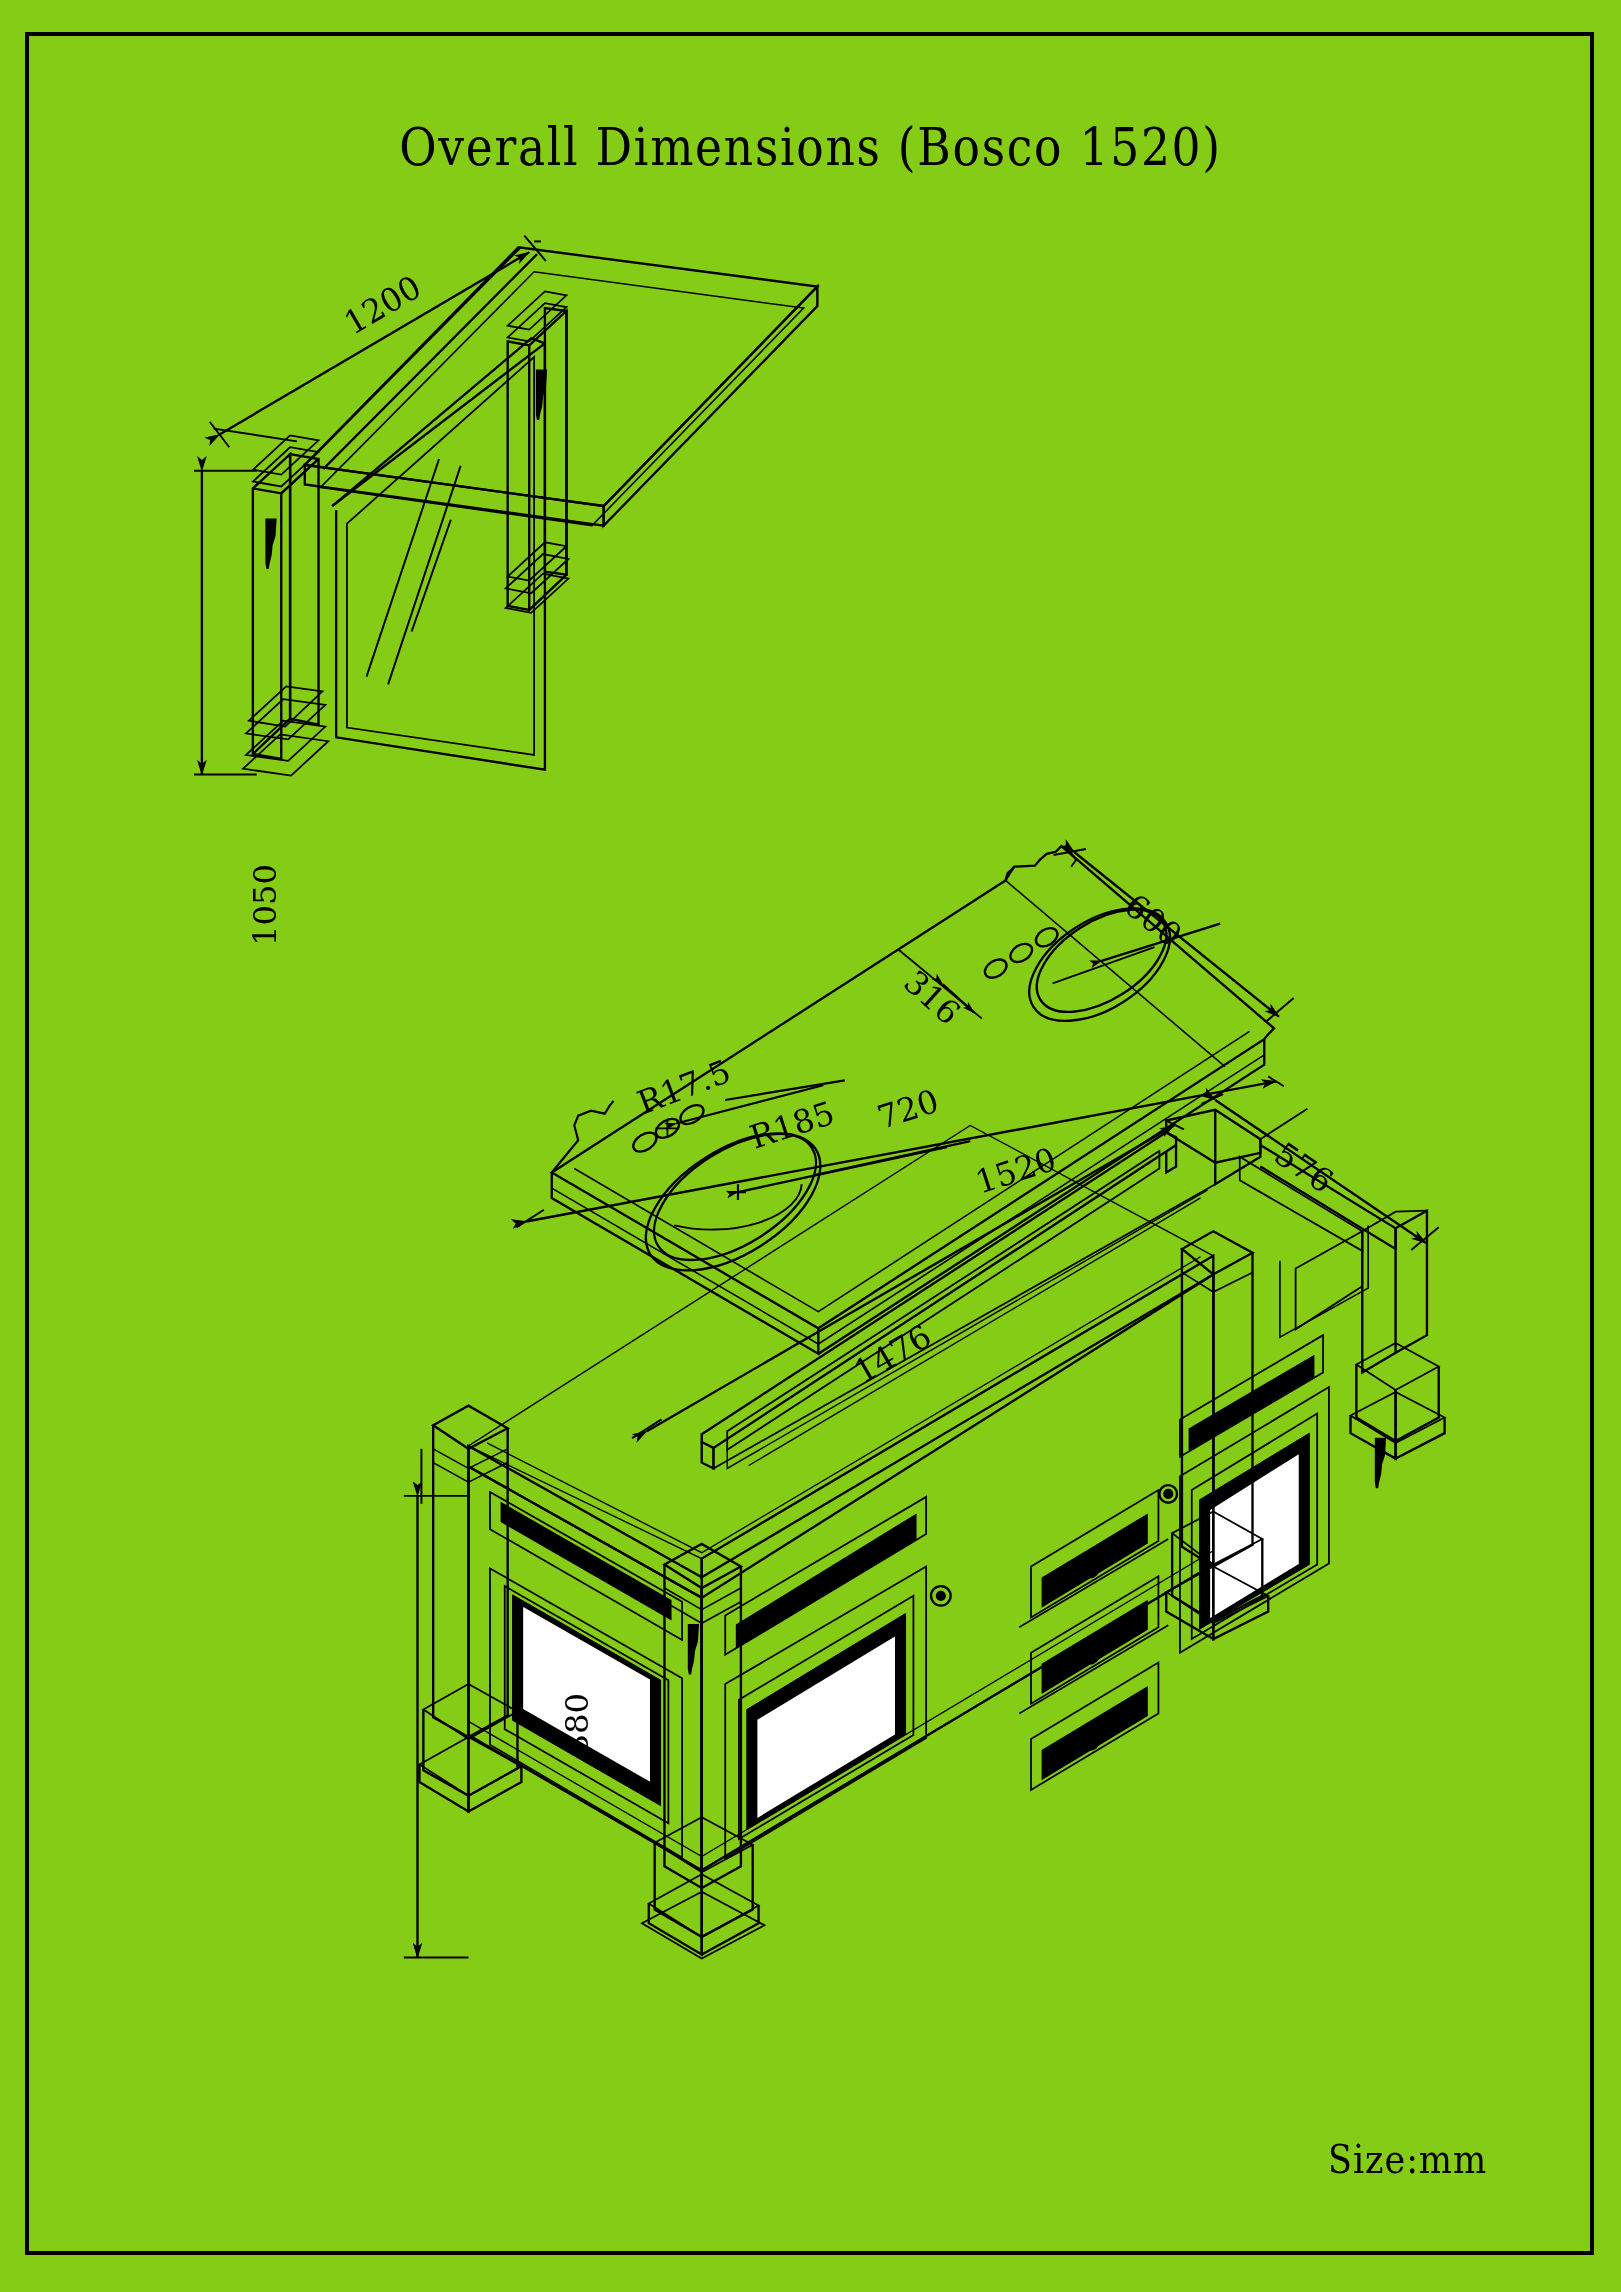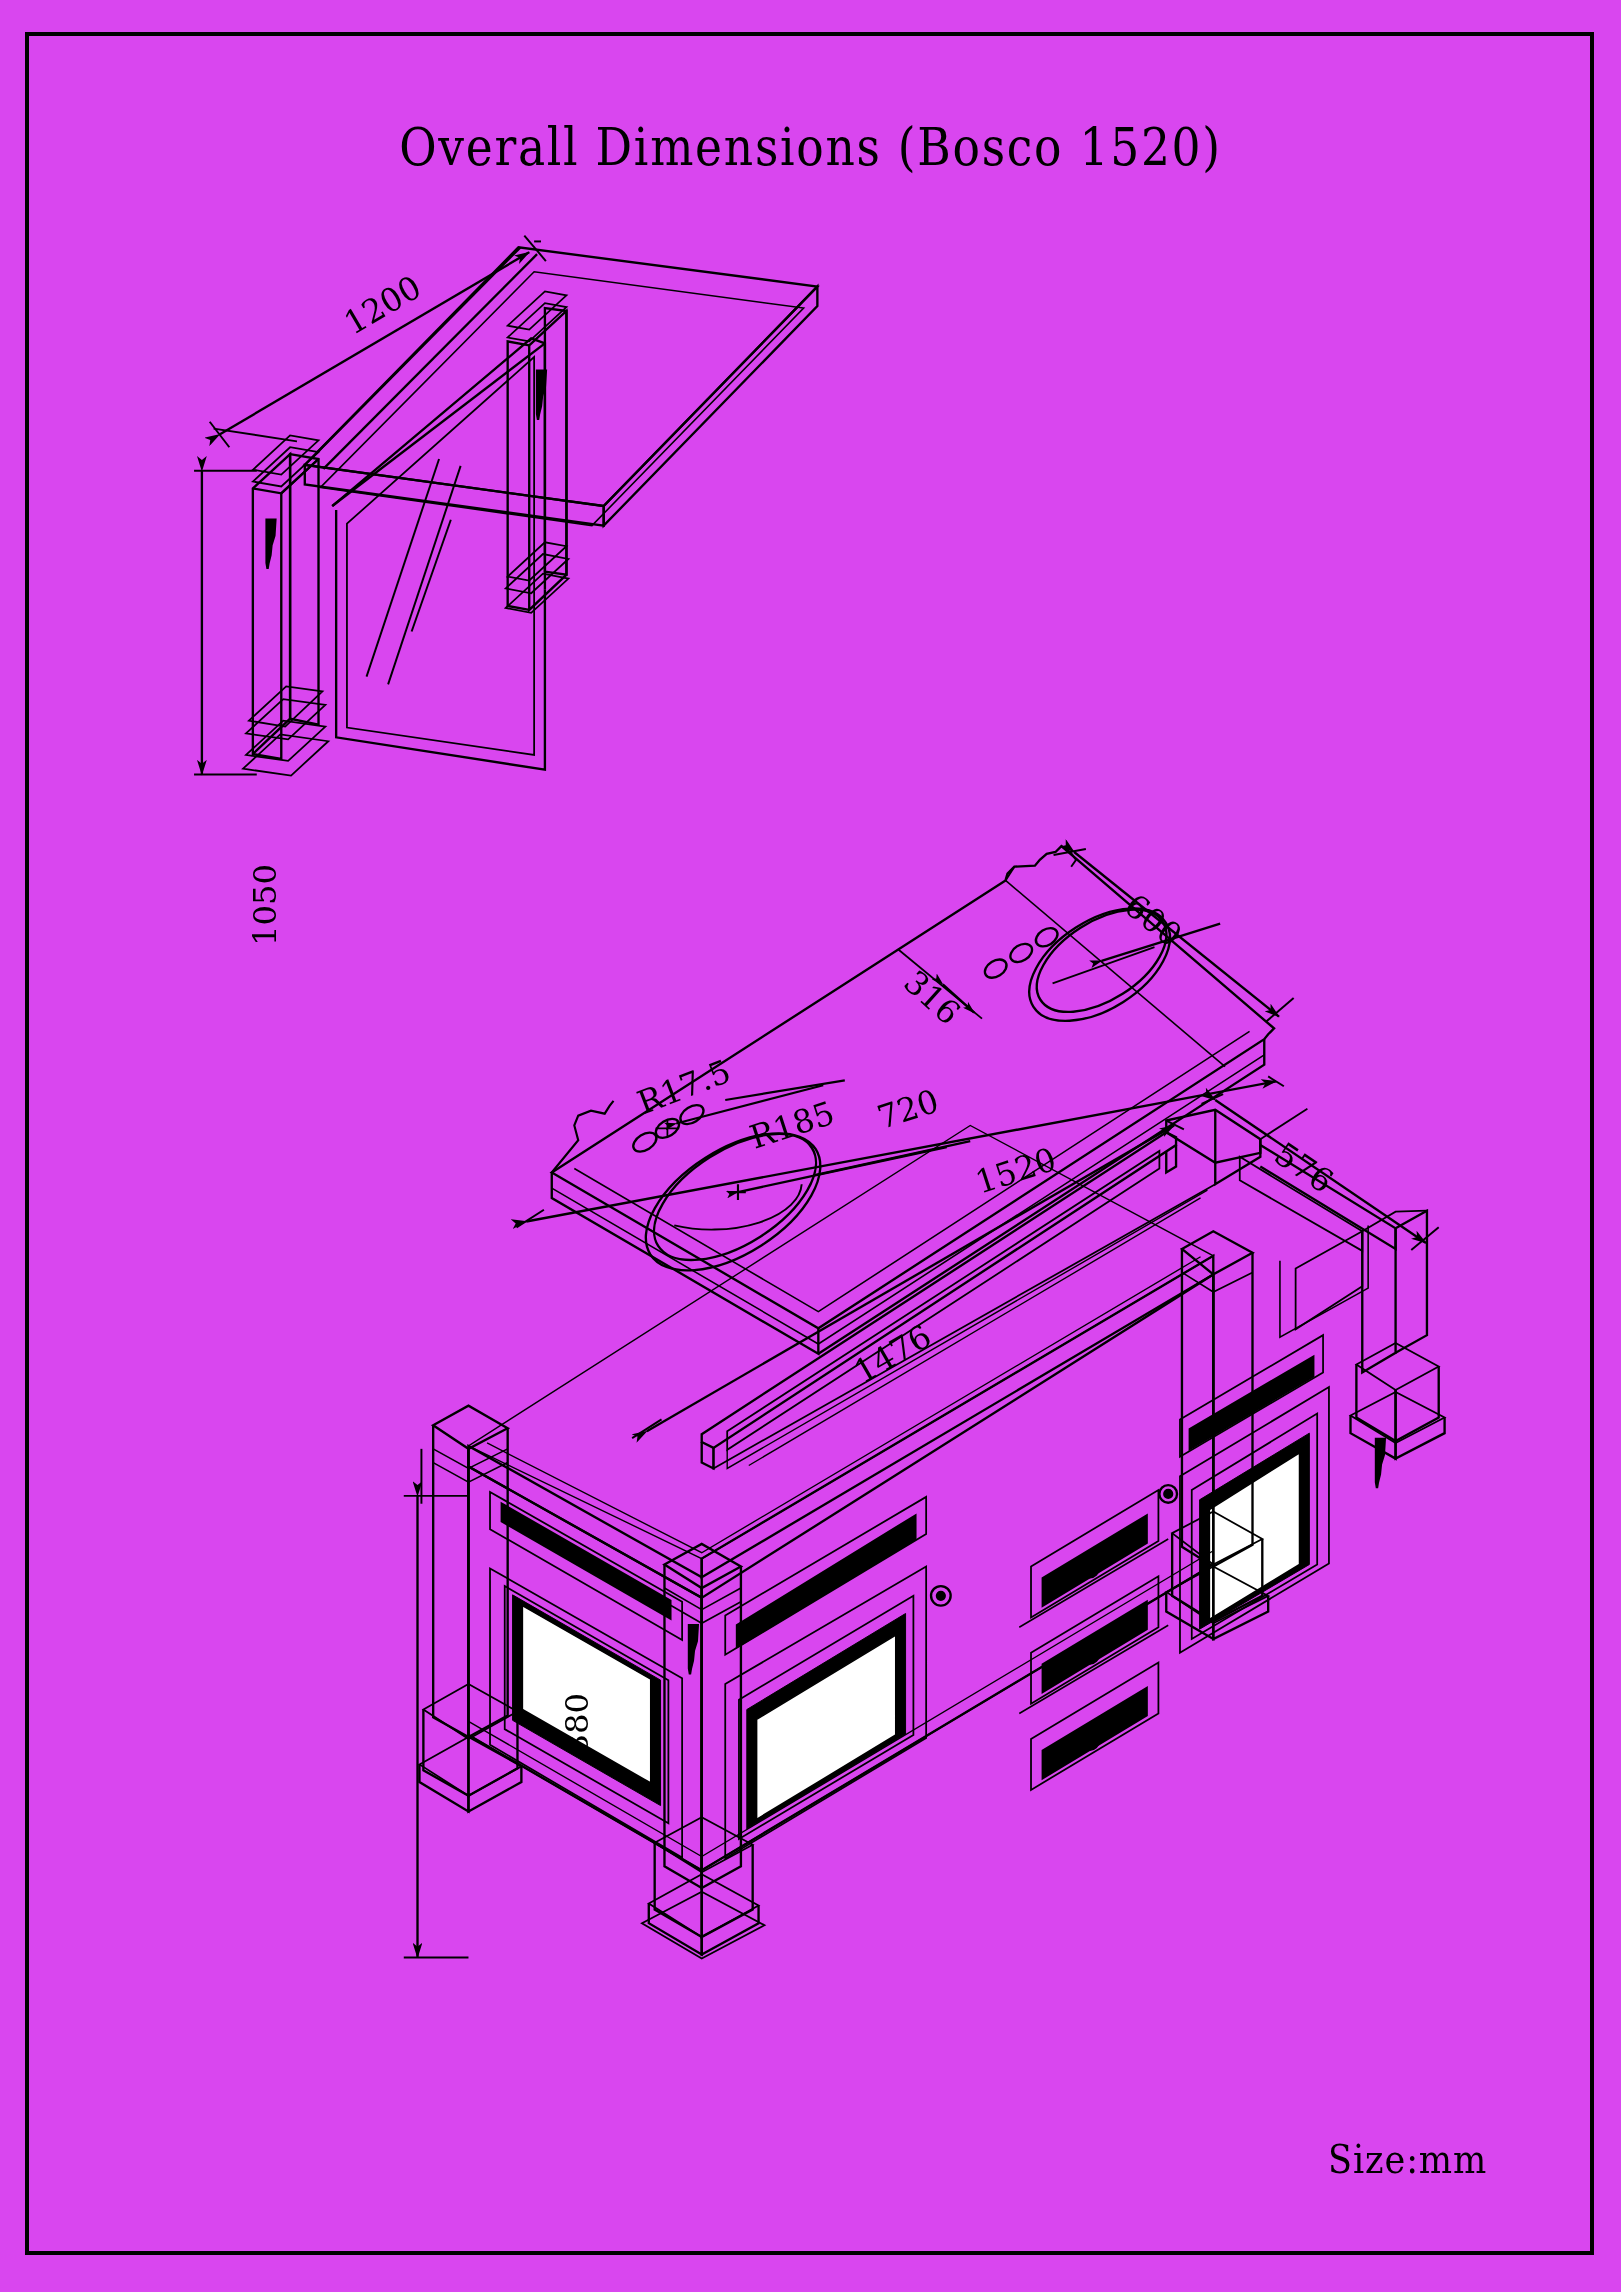--- a/index.html
+++ b/index.html
@@ -8,21 +8,21 @@
     padding: 0;
     background: #ffffff;
   }
   body {
     font-family: "DejaVu Serif", "Liberation Serif", serif;
   }
   #sheet {
     position: relative;
     width: 1621px;
     height: 2293px;
-    background: #d946ef;
+    background: #84cc16;
     overflow: hidden;
   }
   #border-frame {
     position: absolute;
     left: 24.5px;
     top: 32px;
     width: 1569px;
     height: 2223px;
     border: 4.9px solid #000000;
     box-sizing: border-box;

